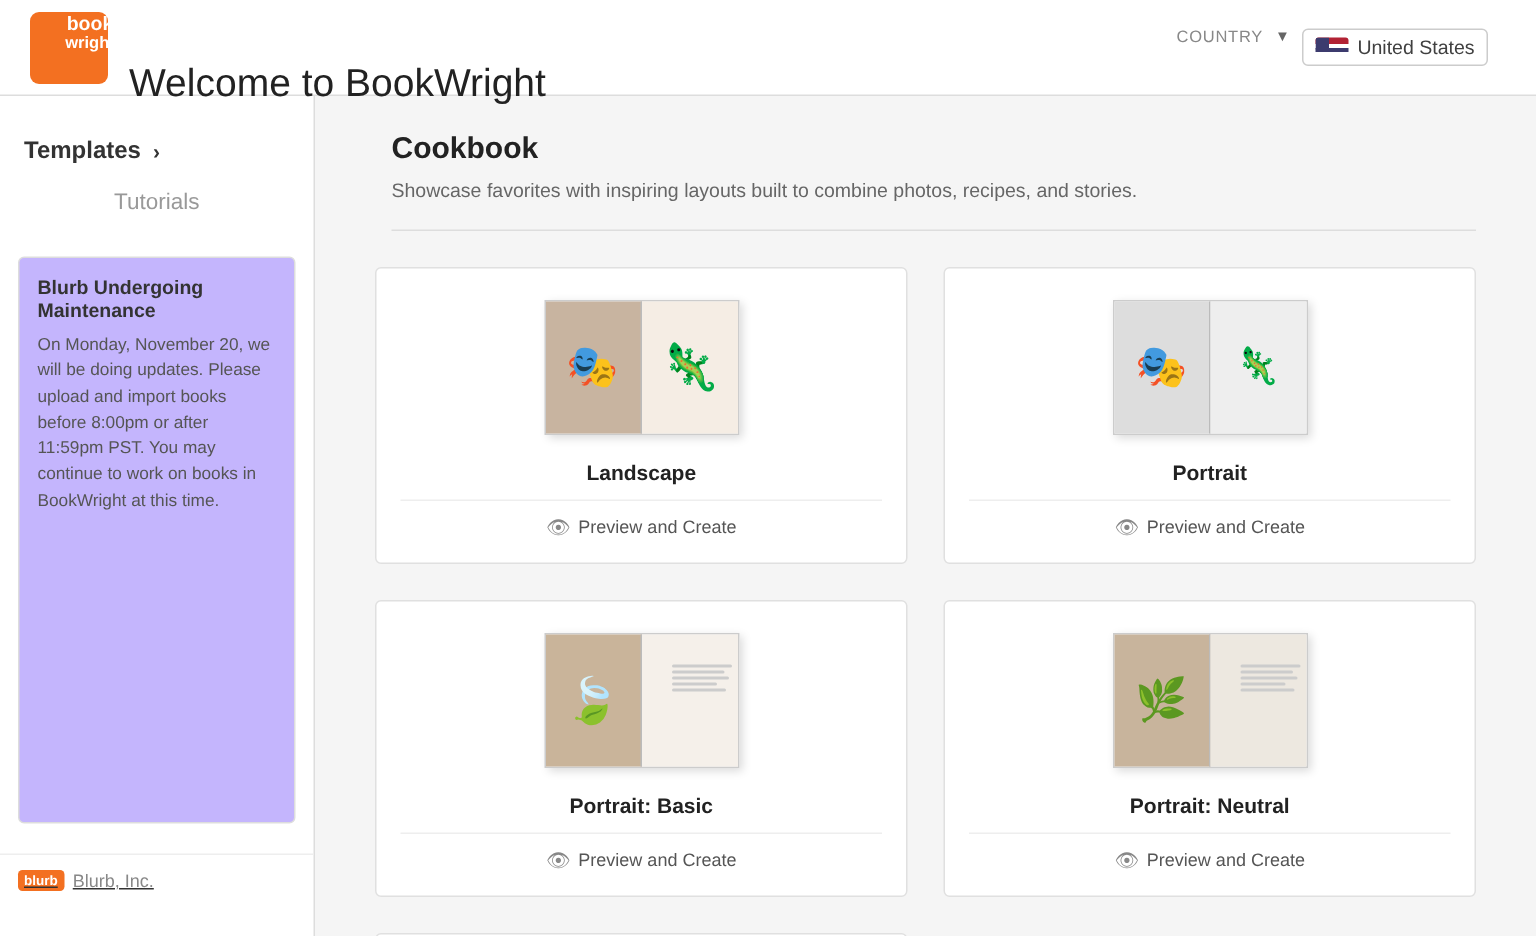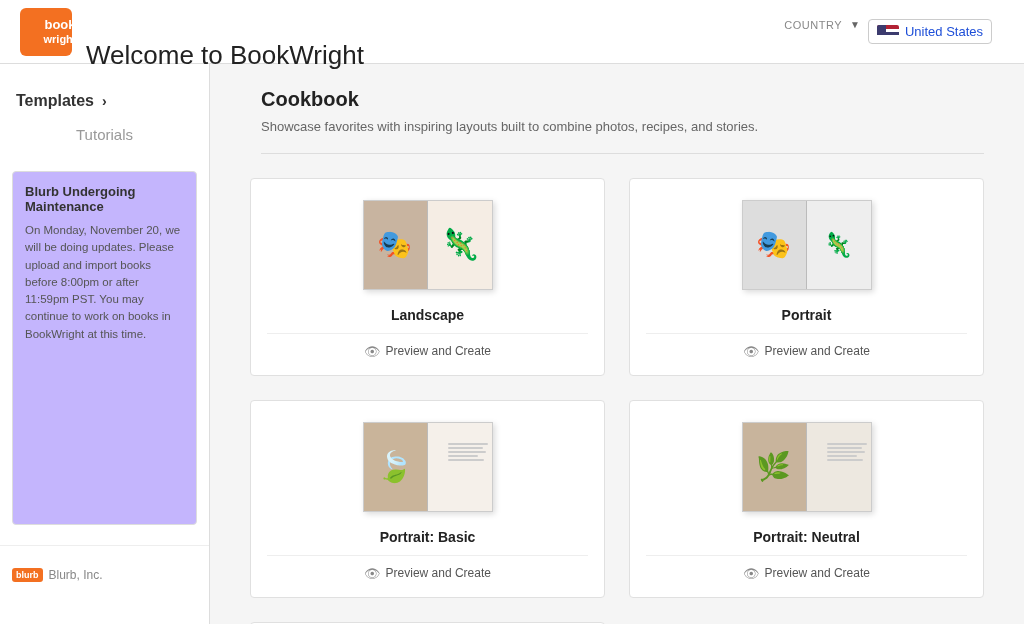--- a/index.html
+++ b/index.html
@@ -17,21 +17,20 @@
       position: relative;
     }
     .logo-box {
       background: #f37021;
       border-radius: 6px;
       width: 52px;
       height: 48px;
       display: flex;
       flex-direction: column;
       align-items: center;
-      justify-content: center;
       color: #fff;
       font-size: 11px;
       font-weight: bold;
       line-height: 1.2;
       margin-right: 14px;
       flex-shrink: 0;
       padding-left: 28px;
     }
     .logo-box .book { font-size: 13px; }
     .logo-box .wright { font-size: 11px; }
@@ -72,21 +71,21 @@
       position: relative;
       overflow: hidden;
     }
     .flag-icon::before {
       content: '';
       position: absolute;
       top: 0; left: 0;
       width: 9px; height: 8px;
       background: #3C3B6E;
     }
-    .country-name { font-size: 13px; color: #1d4ed8; }
+    .country-name { font-size: 13px; color: #404040; }
     .chevron-down { font-size: 10px; color: #666; }
 
     
     .main-layout {
       display: flex;
       flex: 1;
       overflow: hidden;
     }
 
     
@@ -139,25 +138,26 @@
     .sidebar-maintenance h4 {
       font-size: 13px;
       font-weight: 600;
       color: #333;
       margin-bottom: 8px;
     }
     .sidebar-maintenance p {
       line-height: 1.5;
     }
     .sidebar-footer {
-      padding: 22px 12px;
+      padding: 10px 12px;
       display: flex;
       align-items: center;
       gap: 6px;
       border-top: 1px solid #eee;
+      text-decoration: underline;
     }
     .blurb-logo-small {
       background: #f37021;
       color: #fff;
       font-size: 9px;
       font-weight: bold;
       padding: 2px 4px;
       border-radius: 3px;
     }
     .blurb-inc { font-size: 12px; color: #888; }

